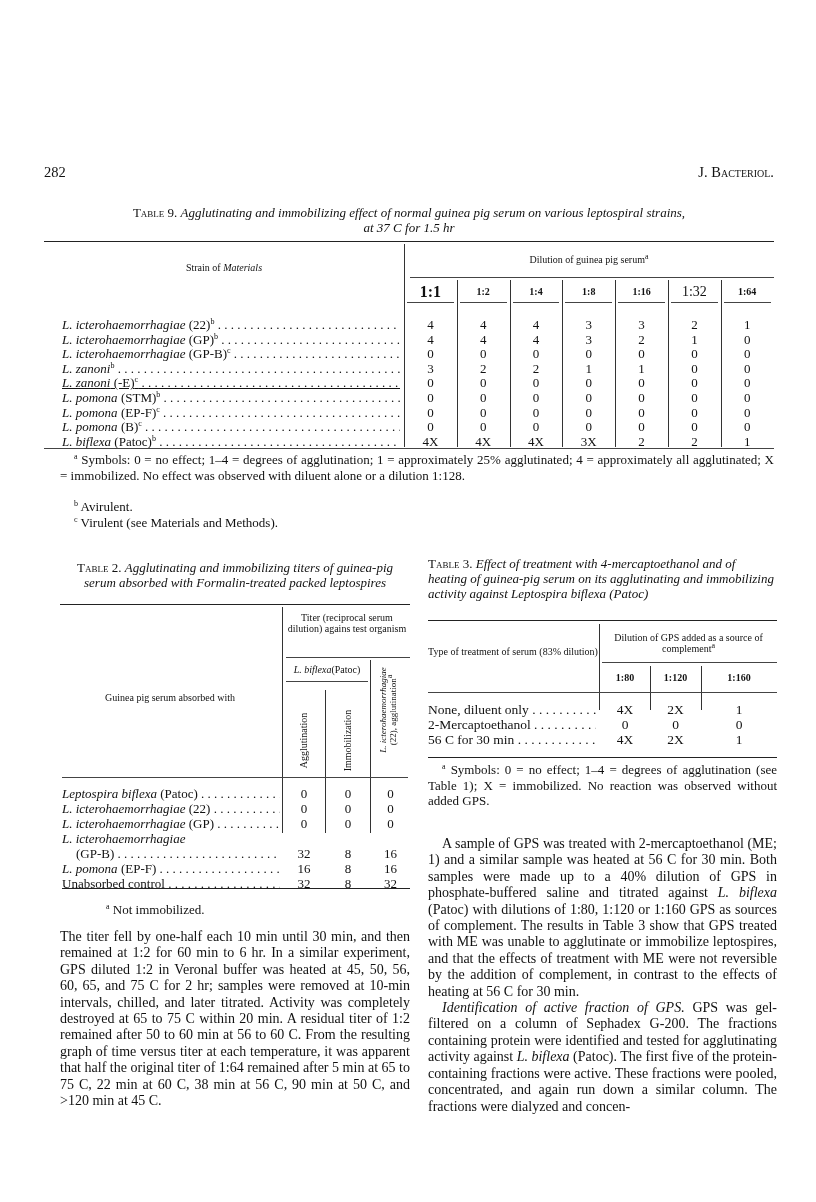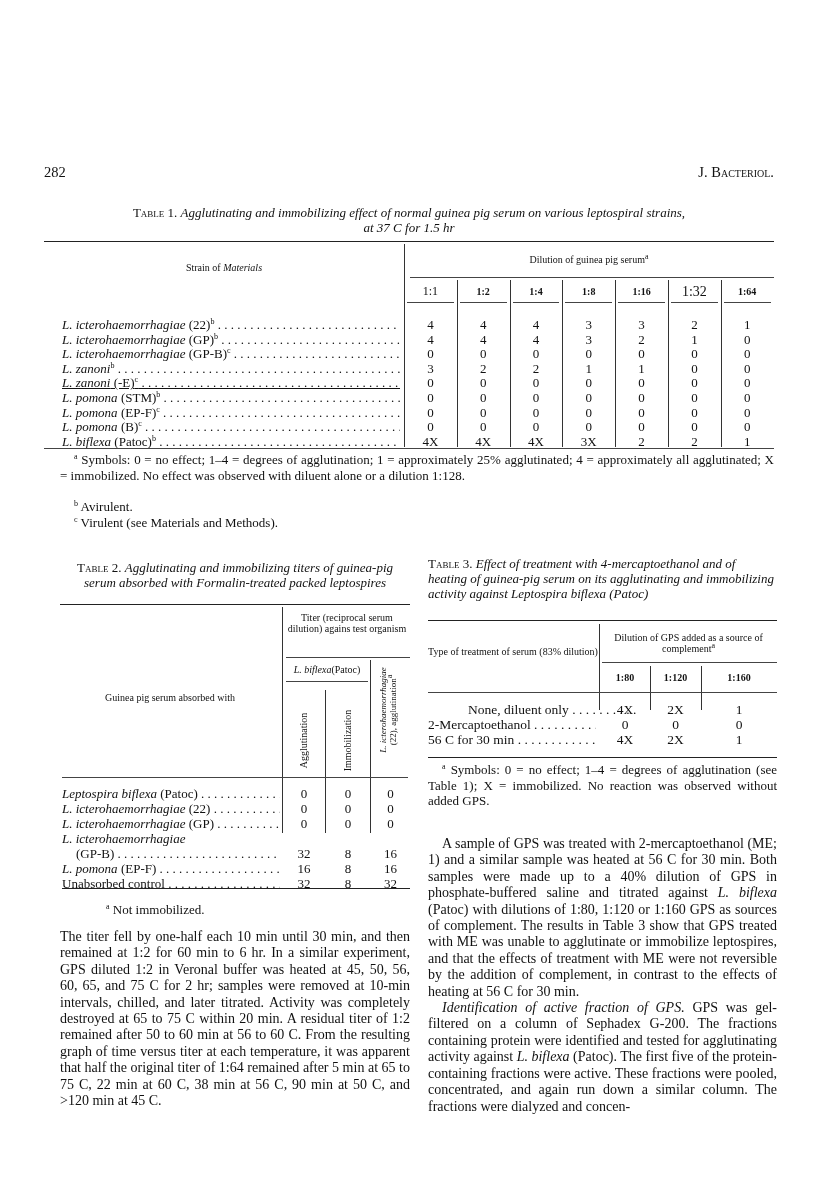--- a/index.html
+++ b/index.html
@@ -30,38 +30,38 @@
 </style>
 </head>
 <body>
 
 <div class="abs header">
   <span class="pg">282</span>
   <span class="jrnl sc">J. Bacteriol.</span>
 </div>
 
 <div class="abs caption t1cap">
-  <span class="sc">Table 1.</span>
+  <span class="sc">Table 9.</span>
   <i>Agglutinating and immobilizing effect of normal guinea pig serum on various leptospiral strains,</i><br>
   <i>at 37 C for 1.5 hr</i>
 </div>
 
 <div class="rule-thick" style="top:241px; left:44px; width:730px;"></div>
 <div class="vline" style="top:244px; left:404px; height:203px;"></div>
 
 <div class="abs small" style="top:262px; left:44px; width:360px; text-align:center; font-size:10px;">
   <span id="t1rh">Strain of <i>Materials</i></span>
 </div>
 <div class="abs" style="top:254px; left:404px; width:370px; text-align:center; font-size:10px;">
   <span>Dilution of guinea pig serum</span><sup>a</sup>
 </div>
 <div class="rule-thin" style="top:277px; left:410px; width:364px;"></div>
 
 <div id="t1-colheads">
-    <div class="cell" style="top:284px;left:404px;width:52.8px;font-size:12px;font-weight:normal;">1:1</div>
+    <div class="cell" style="top:284px;left:404px;width:52.8px;font-size:16px;font-weight:bold;">1:1</div>
     <div class="rule-thin" style="top:302px;left:407px;width:46.8px;"></div>
     <div class="cell" style="top:284px;left:456.8px;width:52.8px;font-size:10px;font-weight:bold;">1:2</div>
     <div class="vline" style="top:280px;left:456.8px;height:167px;"></div>
     <div class="rule-thin" style="top:302px;left:459.8px;width:46.8px;"></div>
     <div class="cell" style="top:284px;left:509.6px;width:52.8px;font-size:10px;font-weight:bold;">1:4</div>
     <div class="vline" style="top:280px;left:509.6px;height:167px;"></div>
     <div class="rule-thin" style="top:302px;left:512.6px;width:46.8px;"></div>
     <div class="cell" style="top:284px;left:562.4px;width:52.8px;font-size:10px;font-weight:bold;">1:8</div>
     <div class="vline" style="top:280px;left:562.4px;height:167px;"></div>
     <div class="rule-thin" style="top:302px;left:565.4px;width:46.8px;"></div>
@@ -237,21 +237,21 @@
 <div class="rule-thin" style="top:662px; left:602px; width:175px;"></div>
 <div id="t3-colheads">
     <div class="cell" style="top:670px;left:600px;width:50px;font-size:10px;font-weight:bold;">1:80</div>
     <div class="cell" style="top:670px;left:650px;width:51px;font-size:10px;font-weight:bold;">1:120</div>
     <div class="vline" style="top:666px;left:650px;height:44px;"></div>
     <div class="cell" style="top:670px;left:701px;width:76px;font-size:10px;font-weight:bold;">1:160</div>
     <div class="vline" style="top:666px;left:701px;height:44px;"></div>
   </div>
 <div class="rule-thin" style="top:692px; left:428px; width:349px;"></div>
 <div id="t3-body">
-    <div class="rowlabel" style="top:702px;left:428px;width:168px;font-size:13.5px;margin-left:40px;">None, diluent only<span class="dots"></span></div>
+    <div class="rowlabel" style="top:702px;left:428px;width:168px;font-size:13.5px;">None, diluent only<span class="dots"></span></div>
     <div class="cell" style="top:702px;left:600px;width:50px;font-size:13.5px;">4X</div>
     <div class="cell" style="top:702px;left:650px;width:51px;font-size:13.5px;">2X</div>
     <div class="cell" style="top:702px;left:701px;width:76px;font-size:13.5px;">1</div>
     <div class="rowlabel" style="top:717px;left:428px;width:168px;font-size:13.5px;">2-Mercaptoethanol<span class="dots"></span></div>
     <div class="cell" style="top:717px;left:600px;width:50px;font-size:13.5px;">0</div>
     <div class="cell" style="top:717px;left:650px;width:51px;font-size:13.5px;">0</div>
     <div class="cell" style="top:717px;left:701px;width:76px;font-size:13.5px;">0</div>
     <div class="rowlabel" style="top:732px;left:428px;width:168px;font-size:13.5px;">56 C for 30 min<span class="dots"></span></div>
     <div class="cell" style="top:732px;left:600px;width:50px;font-size:13.5px;">4X</div>
     <div class="cell" style="top:732px;left:650px;width:51px;font-size:13.5px;">2X</div>

